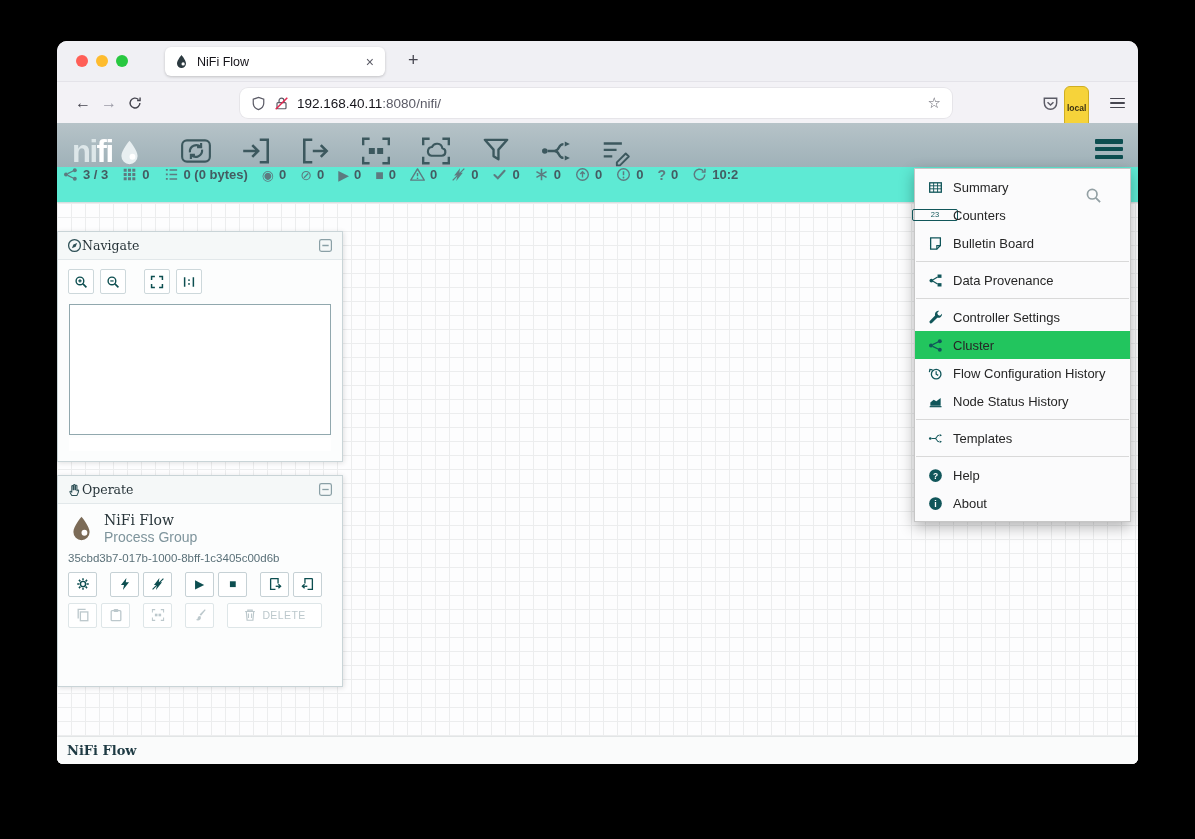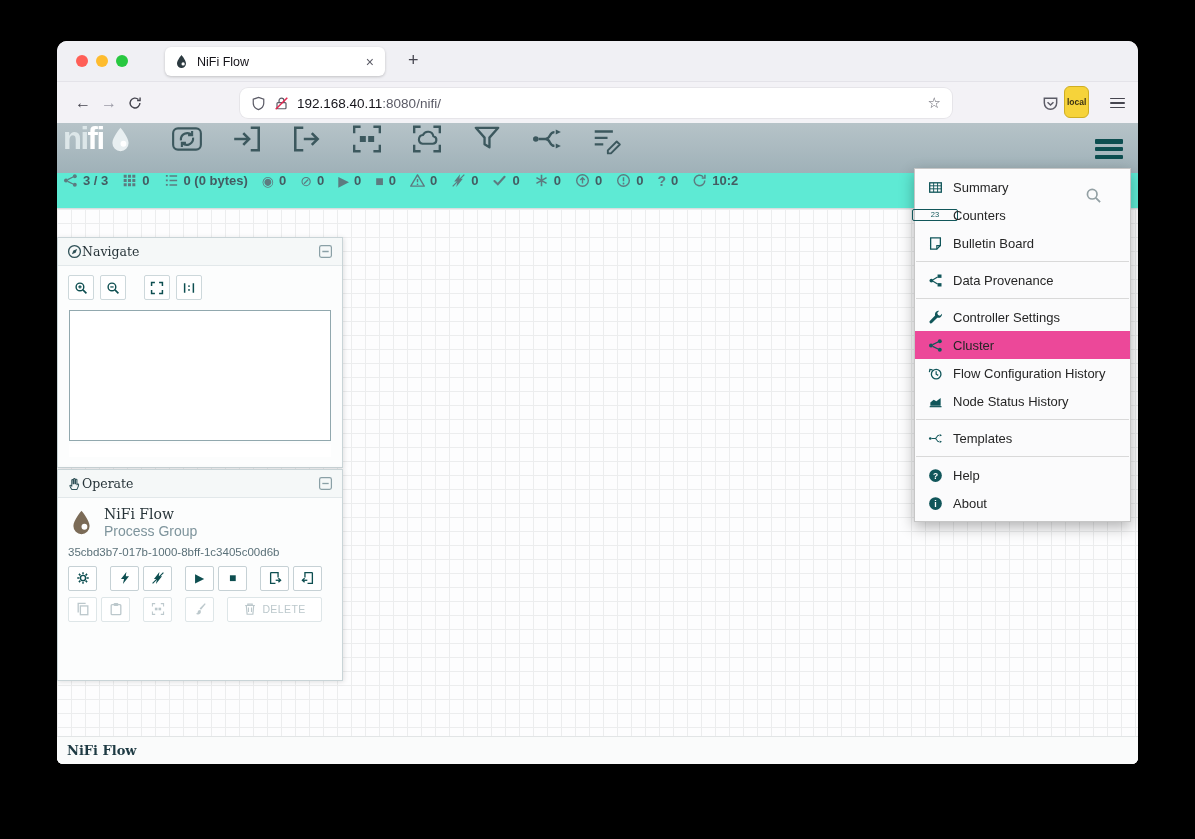--- a/index.html
+++ b/index.html
@@ -24,26 +24,26 @@
   .reloadbtn svg{width:14px;height:14px}
   .urlfield{position:absolute;left:183px;top:6px;width:712px;height:30px;background:#fff;border-radius:8px;display:flex;align-items:center;gap:8px;padding:0 11px;box-sizing:border-box;box-shadow:0 0 0 1px rgba(0,0,0,.05)}
   .urlfield svg{width:15px;height:15px;color:#5b5b66;flex:none}
   .urltext{font-size:13.5px;white-space:nowrap}
   .urlhost{color:#15141a}.urlrest{color:#5b5b66}
   .urlstar{margin-left:auto;font-size:15px;color:#5b5b66}
   .nav-right{position:absolute;right:13px;top:0;height:42px;display:flex;align-items:center;gap:17px}
   .pocket{width:17px;height:17px;color:#5b5b66}
   .profile{position:relative;width:17px;height:17px}
   .pcircle{width:17px;height:17px;border-radius:50%;background:radial-gradient(circle at 35% 32%,#ffe38a,#e5ab3e 62%,#b9822a)}
-  .pbadge{position:absolute;top:-9px;left:-12px;background:#f6d33a;border:1px solid #cfae23;color:#3c3214;font-size:8.5px;font-weight:bold;padding:10px 2px;border-radius:6px;line-height:10px}
+  .pbadge{position:absolute;top:-9px;left:-12px;background:#f6d33a;border:1px solid #cfae23;color:#3c3214;font-size:8.5px;font-weight:bold;padding:16px 2px;border-radius:6px;line-height:10px}
   .ffburger span{display:block;width:15px;height:1.8px;background:#45454f;margin:2.7px 0;border-radius:1px}
 
   
   .nf{position:absolute;top:82px;left:0;right:0;bottom:0;background:#fff;display:flex;flex-direction:column}
-  .nf-header{height:50px;flex:none;background:linear-gradient(#b6c3c8,#9fb1b8);display:flex;align-items:flex-start;padding-left:6px;position:relative}
+  .nf-header{height:44px;flex:none;background:linear-gradient(#b6c3c8,#9fb1b8);display:flex;align-items:flex-end;padding-left:15px;position:relative}
   .logo{display:flex;align-items:center}
   .logo-text{font-size:31px;font-weight:bold;letter-spacing:-1.5px;line-height:1}
   .logo-ni{color:#dde7e9}.logo-fi{color:#ffffff}
   .logo-drop{width:27px;height:27px;color:#e8eff1;margin-left:3px;margin-top:2px}
   .nf-tools{display:flex;gap:28px;margin-left:37px;align-items:center}
   .tool{width:32px;height:32px;color:#3c585e}
   .tool svg{width:100%;height:100%}
   .nf-burger{position:absolute;right:15px;top:13px}
   .nf-burger span{display:block;width:28px;height:4.2px;background:#0d4e50;margin:3.4px 0;border-radius:1px}
 
@@ -64,40 +64,40 @@
   .pt{font-family:"DejaVu Serif",serif;font-size:12.5px;color:#273439;flex:1}
   .pcol{width:15px;height:15px;color:#8aa0a6}
   .navigate{top:28px;height:231px}
   .ntb{display:flex;padding:9px 10px 3px}
   .tbtn{width:26px;height:25px;margin-right:6px;background:#fff;border:1px solid #cdd8db;border-radius:2px;display:flex;align-items:center;justify-content:center;color:#0d4e50;box-sizing:border-box}
   .tbtn svg{width:14px;height:14px}
   .tbtn.sp{margin-left:12px}
   .npv{margin:7px 11px 0;height:129px;background:#fff;border:1px solid #91a8ae}
   .nstrip{margin:3px 11px 0;height:13px;background:#fff}
 
-  .operate{top:260px;height:212px}
+  .operate{top:272px;height:212px}
   .ob{padding:8px 10px 0}
   .orow{display:flex;align-items:center;gap:9px}
   .odrop{width:27px;height:27px;color:#7b6b57;flex:none}
   .oname{font-family:"DejaVu Serif",serif;font-size:14px;color:#273439;line-height:1.2}
   .otype{font-size:14px;color:#7e949c;font-family:Liberation Sans, sans-serif}
   .oid{font-size:11.5px;color:#5a7078;margin:7px 0 8px;white-space:nowrap}
   .obr{display:flex;margin-bottom:6px}
   .obtn{width:29px;height:25px;margin-right:4px;background:#fff;border:1px solid #c6d1d5;border-radius:2px;display:flex;align-items:center;justify-content:center;color:#0d4e50;box-sizing:border-box;padding:0}
   .obtn svg{width:14px;height:14px}
   .obtn .bg{font-size:12px;line-height:1}
   .gapL{margin-left:9px}
   .dis{color:#bcc8cc !important;border-color:#dee6e8 !important}
   .delbtn{width:95px;justify-content:center;gap:5px;font-size:10.5px;font-weight:normal;letter-spacing:.4px;font-family:"Liberation Sans",sans-serif}
   .flip{transform:scaleX(-1)}
 
   
   .menu{position:absolute;left:857px;top:45px;width:217px;background:#fbfbfc;border:1px solid #c6c6c6;box-shadow:0 5px 14px rgba(0,0,0,.3);padding:4px 0;box-sizing:border-box;z-index:55}
   .mi{height:28px;display:flex;align-items:center;padding:0 11px;gap:9px;font-size:13px;color:#262626}
-  .mi.sel{background:#ec4899}
+  .mi.sel{background:#22c55e}
   .mic{width:18px;display:flex;align-items:center;justify-content:center;color:#11565a;flex:none}
   .mic svg{width:15px;height:15px}
   .cb{border:1px solid currentColor;border-radius:2px;font-size:7.5px;font-weight:normal;padding:1px 18px;line-height:1;color:#11565a}
   .mdv{height:1px;background:#d9d9d9;margin:4px 1px}
   .gsearch{position:absolute;left:1028px;top:64px;width:17px;height:17px;color:#93a0a4;z-index:60}
 </style>
 </head>
 <body>
 
 <svg width="0" height="0" style="position:absolute">

